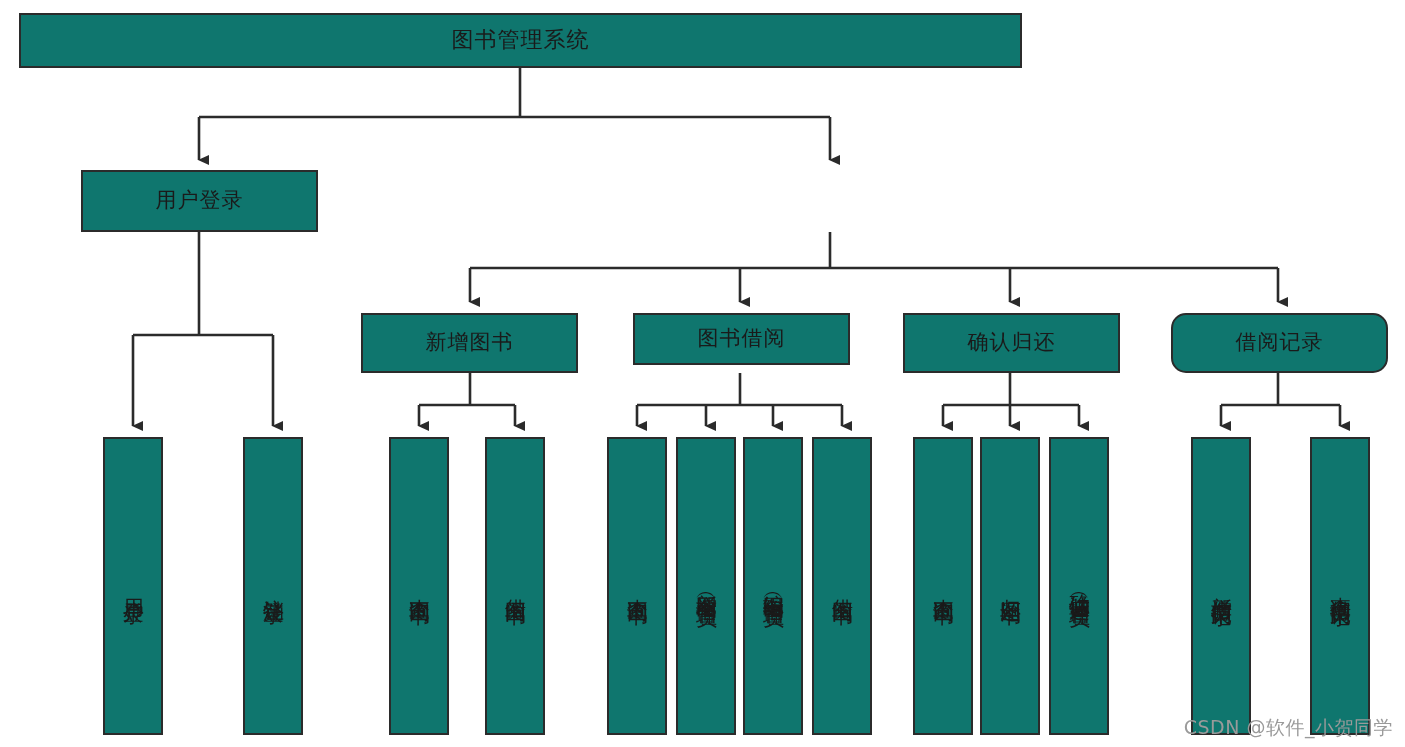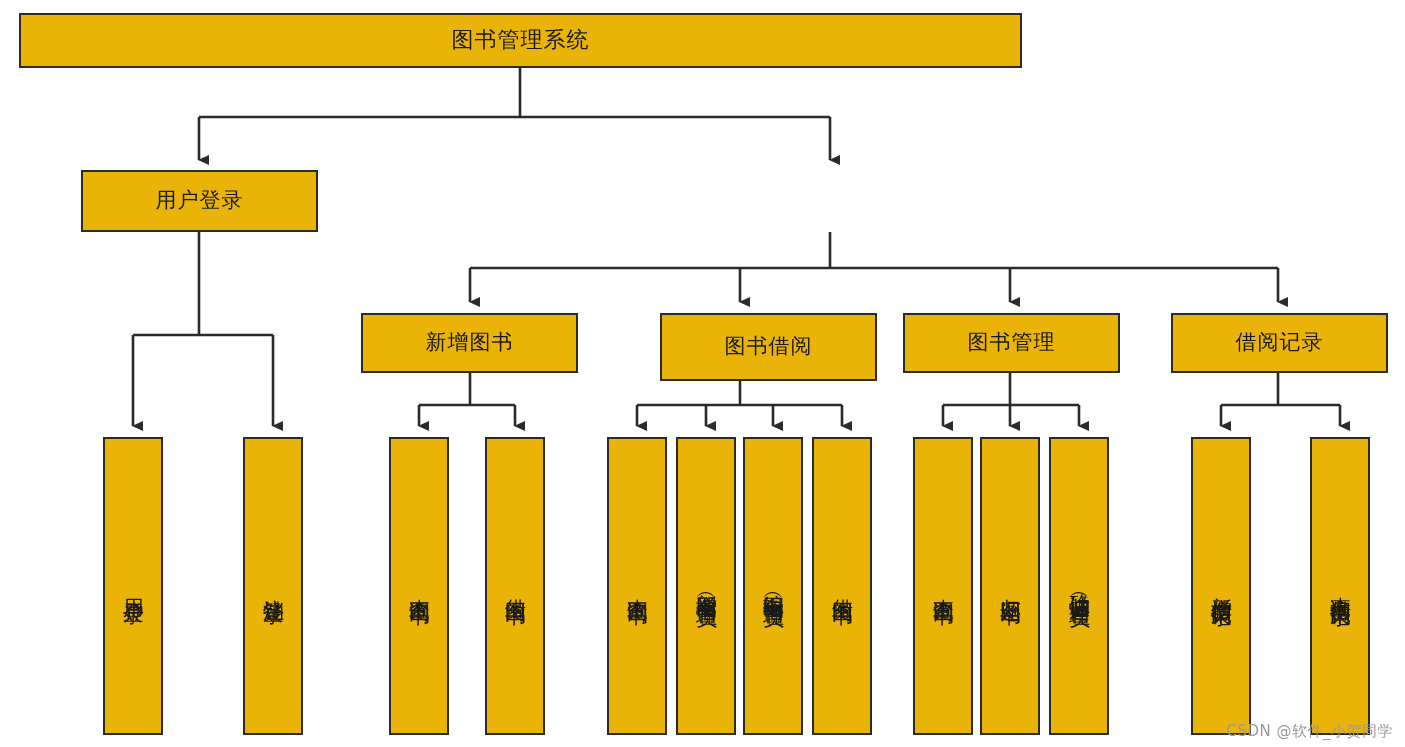--- a/index.html
+++ b/index.html
@@ -19,21 +19,21 @@
     position: absolute;
     left: 0;
     top: 0;
     width: 1405px;
     height: 747px;
   }
   .node {
     position: absolute;
     box-sizing: border-box;
     border: 2px solid #2b2b2b;
-    background: #eab308;
+    background: #0f766e;
     display: flex;
     align-items: center;
     justify-content: center;
     color: #1a1a1a;
     z-index: 2;
   }
   .node.h {
     font-size: 21px;
     line-height: 1.1;
     letter-spacing: 1px;
@@ -51,21 +51,21 @@
     text-orientation: upright;
     white-space: nowrap;
   }
   #title-node {
     font-size: 22px;
   }
   #watermark {
     position: absolute;
     right: 12px;
     bottom: 6px;
-    font-size: 15px;
+    font-size: 19px;
     color: #9a9a9a;
     letter-spacing: 0.5px;
     z-index: 3;
     white-space: nowrap;
     margin-left: 26px;
   }
 </style>
 </head>
 <body>
 
@@ -125,27 +125,27 @@
     <span>图书管理系统</span>
   </div>
 
   <div class="node h" style="left:81px; top:170px; width:237px; height:62px;">
     <span>用户登录</span>
   </div>
 
   <div class="node h" style="left:361px; top:313px; width:217px; height:60px;">
     <span>新增图书</span>
   </div>
-  <div class="node h" style="left:660px; top:313px; width:217px; height:68px;">
+  <div class="node h" style="left:633px; top:313px; width:217px; height:52px;">
     <span>图书借阅</span>
   </div>
   <div class="node h" style="left:903px; top:313px; width:217px; height:60px;">
-    <span>图书管理</span>
+    <span>确认归还</span>
   </div>
-  <div class="node h" style="left:1171px; top:313px; width:217px; height:60px;">
+  <div class="node h" style="left:1171px; top:313px; width:217px; height:60px;border-radius:15px;">
     <span>借阅记录</span>
   </div>
 
   <div class="node v" style="left:103px; top:437px; width:60px; height:298px;">
     <span class="vtext">用户登录</span>
   </div>
   <div class="node v" style="left:243px; top:437px; width:60px; height:298px;">
     <span class="vtext">注销登录</span>
   </div>
 

